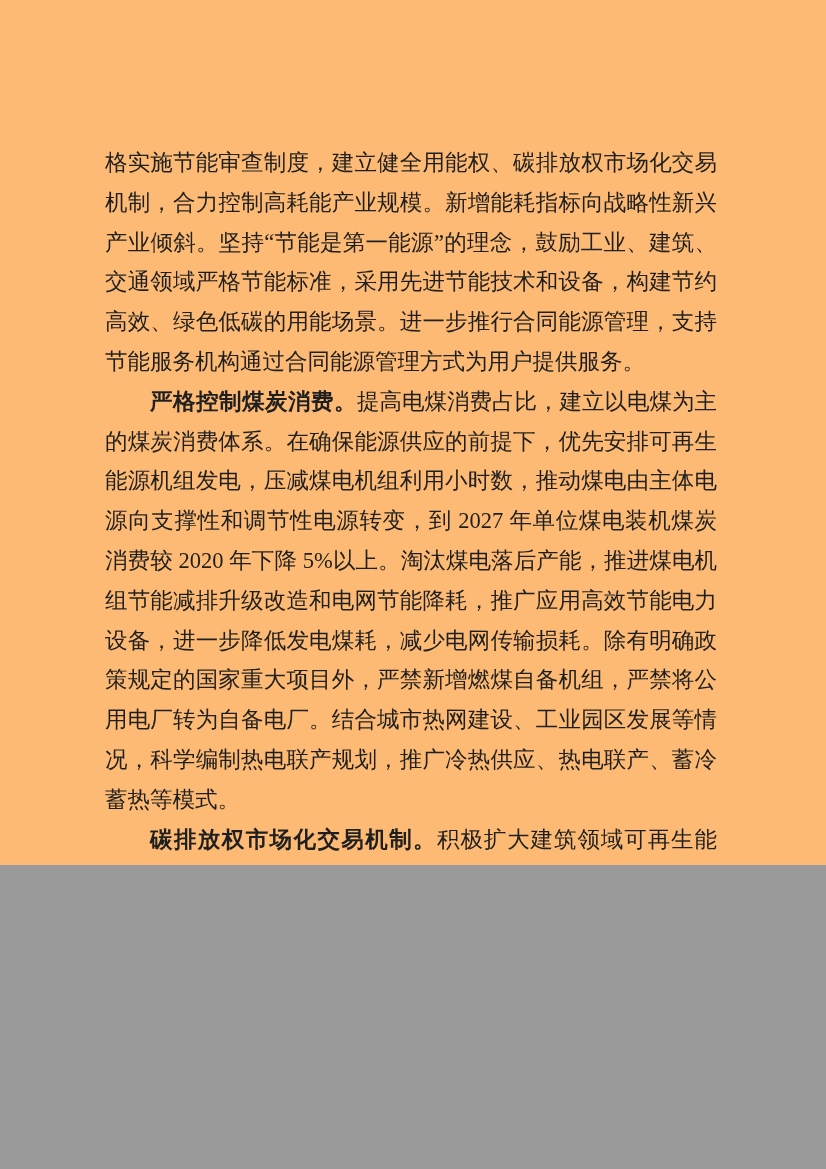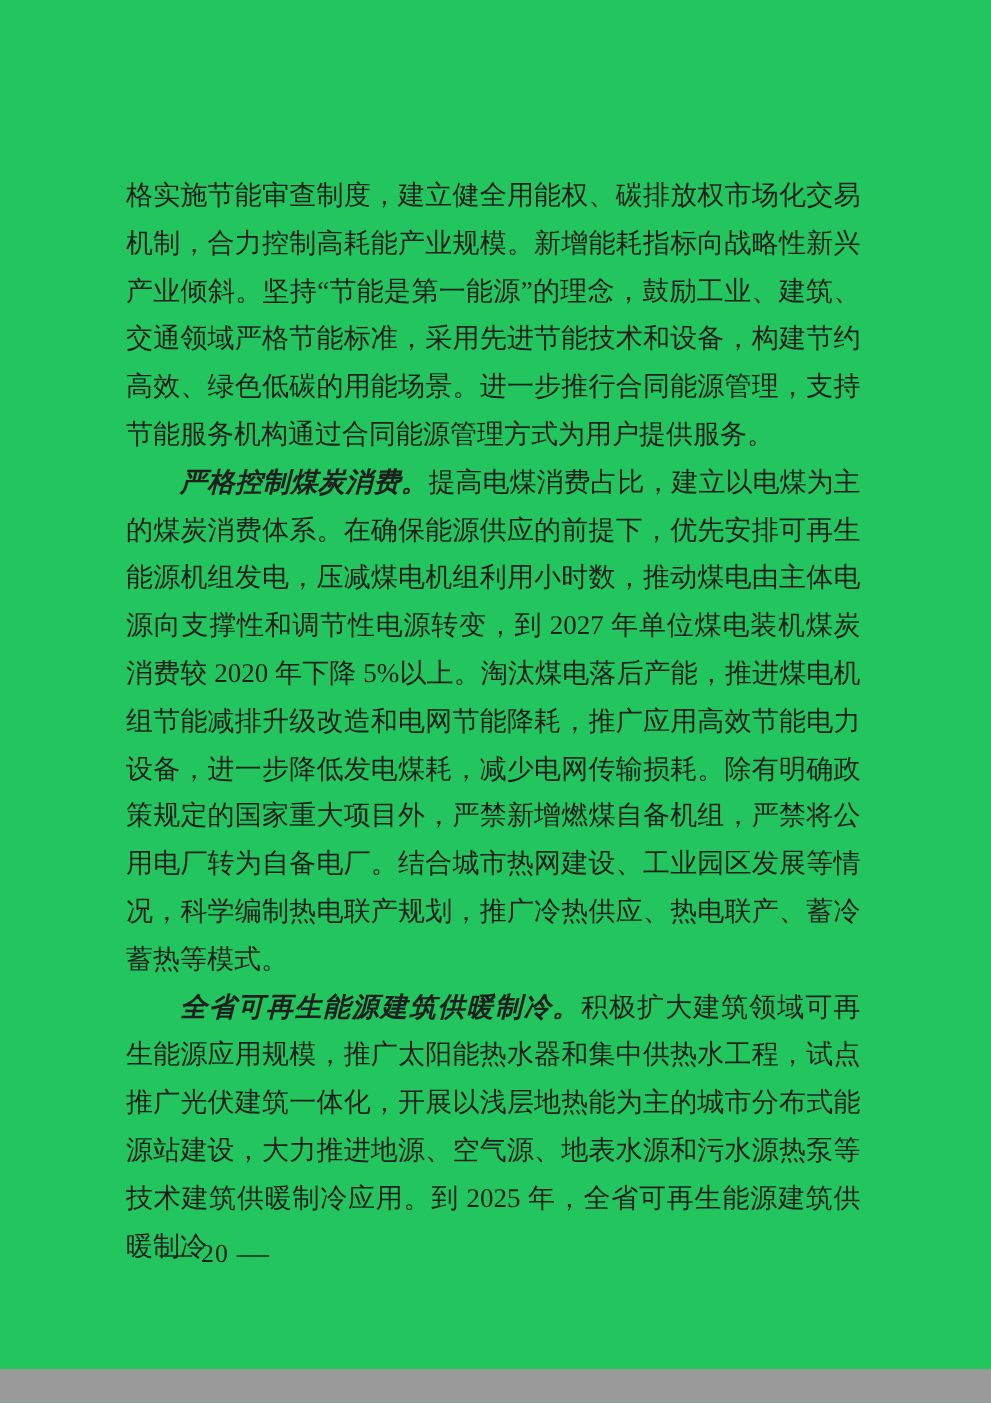--- a/index.html
+++ b/index.html
@@ -3,23 +3,23 @@
 <meta charset="utf-8">
 <style>
   html, body {
     margin: 0;
     padding: 0;
     background: #9a9a9a;
   }
   .page {
     position: relative;
     width: 826px;
-    height: 1141px;
+    height: 865px;
     margin: 0 auto;
-    background: #22c55e;
+    background: #fdba74;
     overflow: hidden;
     font-family: "Liberation Serif", "DejaVu Serif", serif;
   }
   .text-block {
     position: absolute;
     left: 105px;
     top: 143px;
     width: 612px;
     font-size: 22.5px;
     line-height: 39.8px;
@@ -31,21 +31,20 @@
     margin: 0;
     padding: 0;
   }
   .para-indent {
     text-indent: 2em;
   }
   .para-lead {
     font-family: "Liberation Sans", "DejaVu Sans", sans-serif;
     font-weight: bold;
     letter-spacing: 0.5px;
-    font-style: italic;
   }
   .page-footer {
     position: absolute;
     left: 127px;
     top: 1033px;
     font-size: 21.5px;
     color: #1f1f1f;
     letter-spacing: 1px;
     white-space: pre;
   }
@@ -62,19 +61,19 @@
 <body>
 
 <div class="page">
 
   <div class="text-block">
 
     <p><span>格实施节能审查制度，建立健全用能权、碳排放权市场化交易机制，合力控制高耗能产业规模。新增能耗指标向战略性新兴产业倾斜。坚持“节能是第一能源”的理念，鼓励工业、建筑、交通领域严格节能标准，采用先进节能技术和设备，构建节约高效、绿色低碳的用能场景。进一步推行合同能源管理，支持节能服务机构通过合同能源管理方式为用户提供服务。</span></p>
 
     <p class="para-indent"><span class="para-lead">严格控制煤炭消费。</span><span>提高电煤消费占比，建立以电煤为主的煤炭消费体系。在确保能源供应的前提下，优先安排可再生能源机组发电，压减煤电机组利用小时数，推动煤电由主体电源向支撑性和调节性电源转变，到 2027 年单位煤电装机煤炭消费较 2020 年下降 5%以上。淘汰煤电落后产能，推进煤电机组节能减排升级改造和电网节能降耗，推广应用高效节能电力设备，进一步降低发电煤耗，减少电网传输损耗。除有明确政策规定的国家重大项目外，严禁新增燃煤自备机组，严禁将公用电厂转为自备电厂。结合城市热网建设、工业园区发展等情况，科学编制热电联产规划，推广冷热供应、热电联产、蓄冷蓄热等模式。</span></p>
 
-    <p class="para-indent"><span class="para-lead">全省可再生能源建筑供暖制冷。</span><span>积极扩大建筑领域可再生能源应用规模，推广太阳能热水器和集中供热水工程，试点推广光伏建筑一体化，开展以浅层地热能为主的城市分布式能源站建设，大力推进地源、空气源、地表水源和污水源热泵等技术建筑供暖制冷应用。到 2025 年，全省可再生能源建筑供暖制冷</span></p>
+    <p class="para-indent"><span class="para-lead">碳排放权市场化交易机制。</span><span>积极扩大建筑领域可再生能源应用规模，推广太阳能热水器和集中供热水工程，试点推广光伏建筑一体化，开展以浅层地热能为主的城市分布式能源站建设，大力推进地源、空气源、地表水源和污水源热泵等技术建筑供暖制冷应用。到 2025 年，全省可再生能源建筑供暖制冷</span></p>
 
   </div>
 
   <div class="page-footer"><span class="dash">—</span><span class="num">20</span><span class="dash">—</span></div>
 
 </div>
 
 </body></html>

